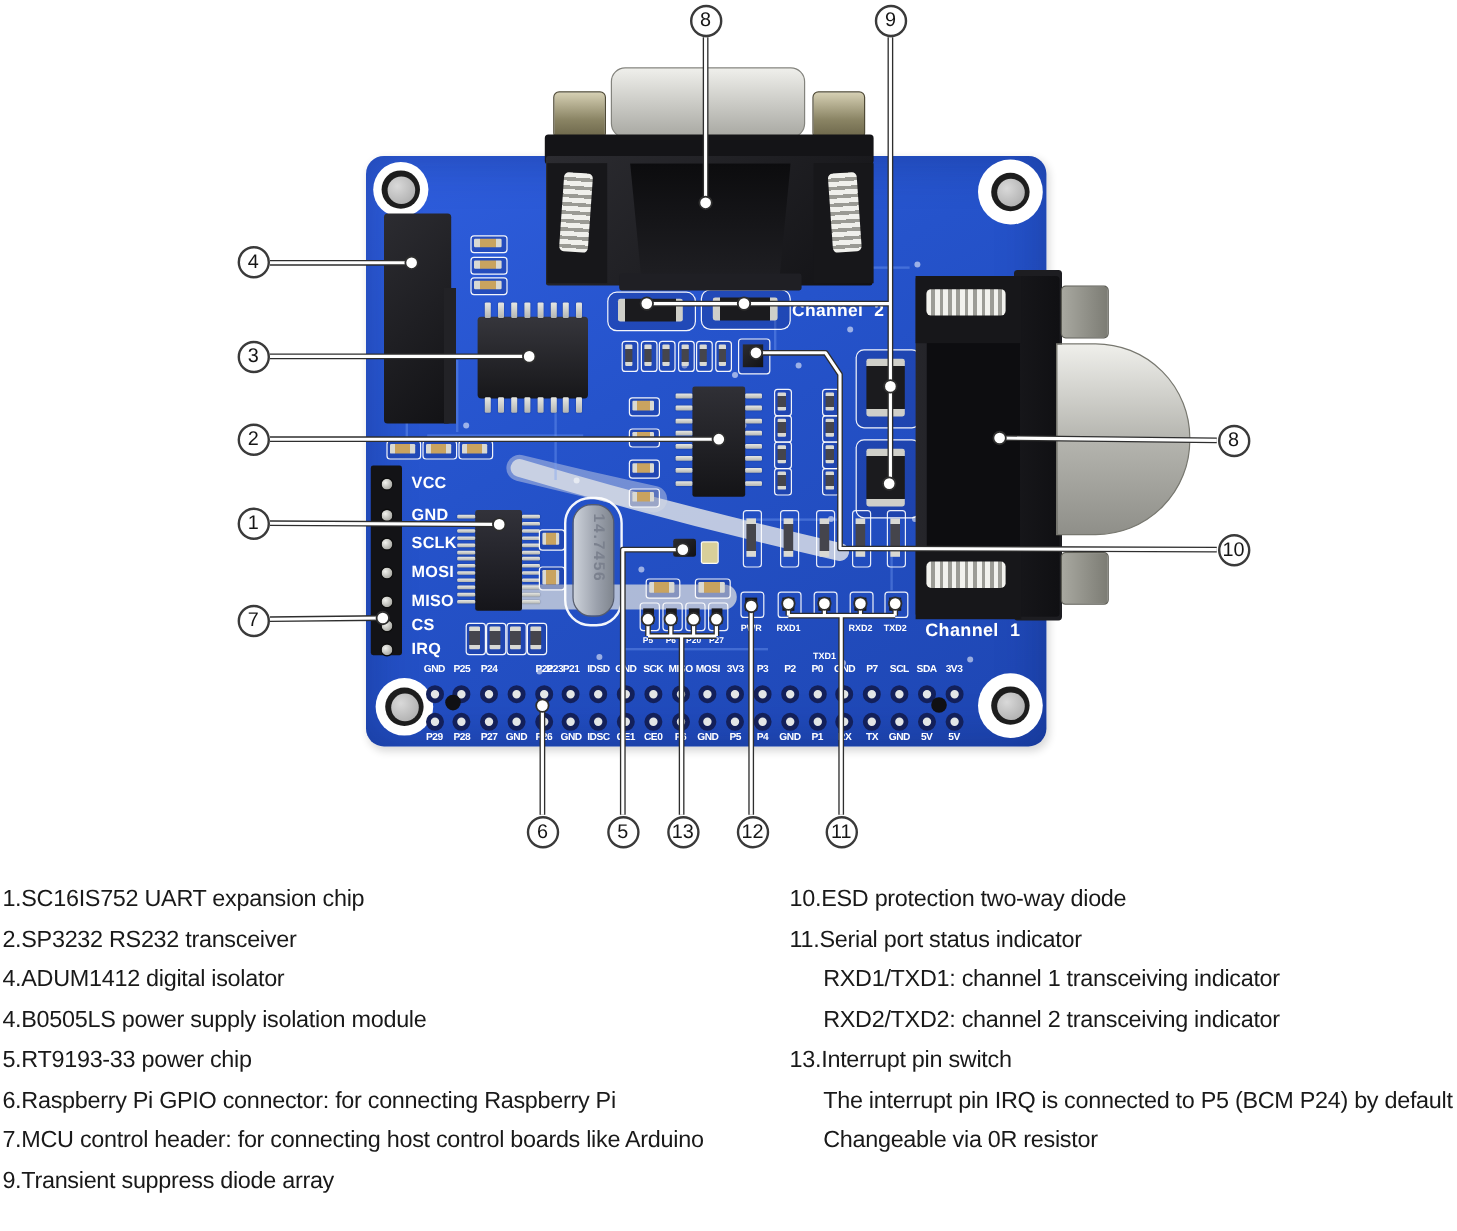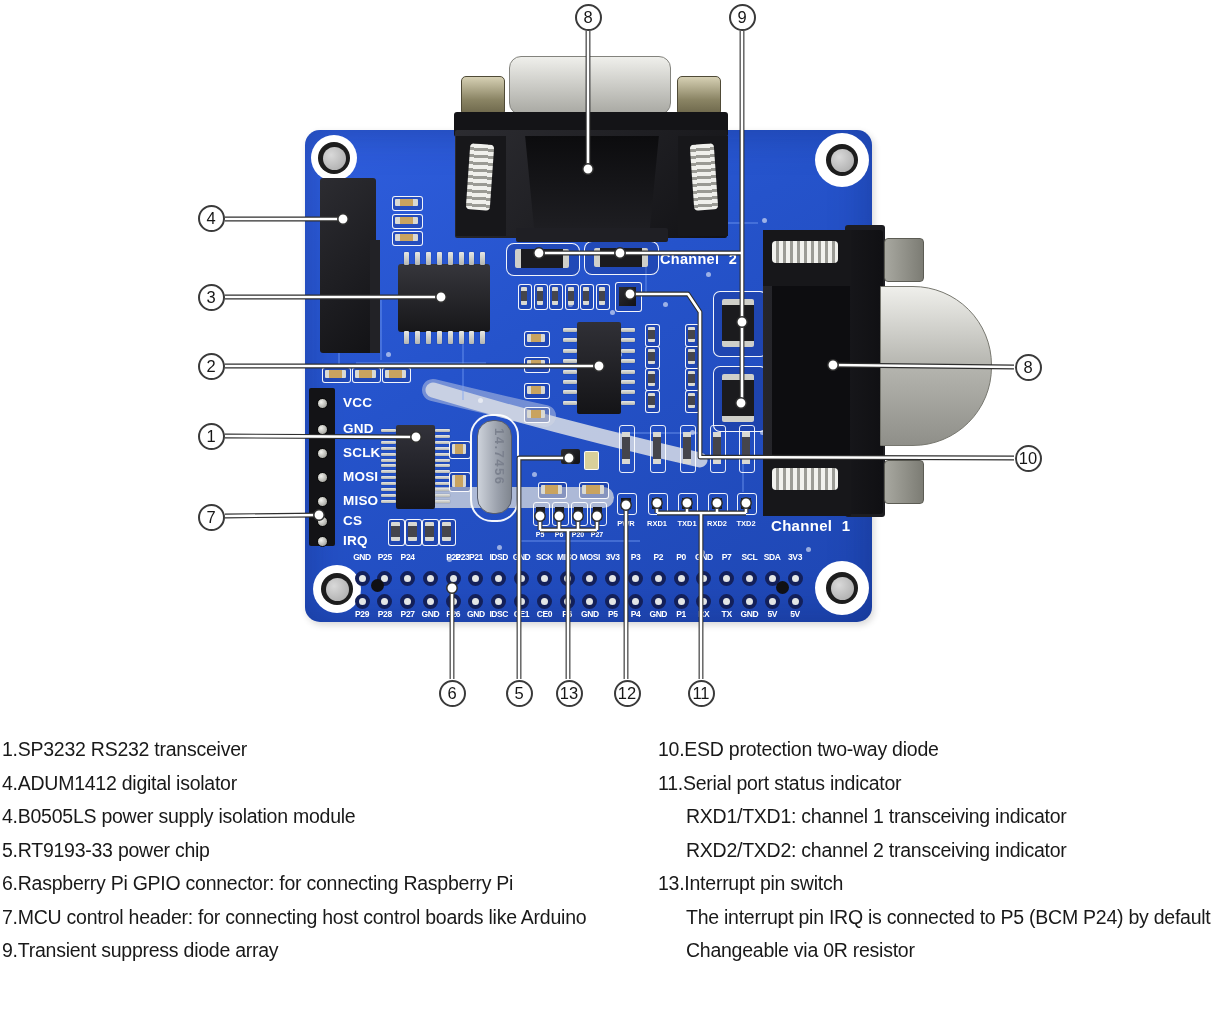--- a/index.html
+++ b/index.html
@@ -338,21 +338,21 @@
       <div class="ledl" style="left: 626px; top: 519px;">PWR</div>
       <div class="abs" style="left: 650px; top: 425px; width: 14px; height: 46px; border: 1.5px solid rgba(255, 255, 255, 0.9); border-radius: 3px;"></div>
       <div class="abs" style="left: 653px; top: 432px; width: 8px; height: 32px; background: linear-gradient(rgb(217, 217, 211) 0px, rgb(217, 217, 211) 15%, rgb(69, 69, 76) 15%, rgb(69, 69, 76) 85%, rgb(217, 217, 211) 85%);"></div>
       <div class="abs" style="left: 648px; top: 493px; width: 18px; height: 20px; border: 1.5px solid rgba(255, 255, 255, 0.92); border-radius: 3px;"></div>
       <div class="abs" style="left: 652px; top: 498px; width: 10px; height: 11px; background: rgb(23, 23, 27);"></div>
       <div class="ledl" style="left: 657px; top: 519px;">RXD1</div>
       <div class="abs" style="left: 680px; top: 425px; width: 14px; height: 46px; border: 1.5px solid rgba(255, 255, 255, 0.9); border-radius: 3px;"></div>
       <div class="abs" style="left: 683px; top: 432px; width: 8px; height: 32px; background: linear-gradient(rgb(217, 217, 211) 0px, rgb(217, 217, 211) 15%, rgb(69, 69, 76) 15%, rgb(69, 69, 76) 85%, rgb(217, 217, 211) 85%);"></div>
       <div class="abs" style="left: 678px; top: 493px; width: 18px; height: 20px; border: 1.5px solid rgba(255, 255, 255, 0.92); border-radius: 3px;"></div>
       <div class="abs" style="left: 682px; top: 498px; width: 10px; height: 11px; background: rgb(23, 23, 27);"></div>
-      <div class="ledl" style="left: 687px; top: 519px;">TXD1</div>
+      <div class="ledl" style="left: 687px; top: 542px;">TXD1</div>
       <div class="abs" style="left: 710px; top: 425px; width: 14px; height: 46px; border: 1.5px solid rgba(255, 255, 255, 0.9); border-radius: 3px;"></div>
       <div class="abs" style="left: 713px; top: 432px; width: 8px; height: 32px; background: linear-gradient(rgb(217, 217, 211) 0px, rgb(217, 217, 211) 15%, rgb(69, 69, 76) 15%, rgb(69, 69, 76) 85%, rgb(217, 217, 211) 85%);"></div>
       <div class="abs" style="left: 708px; top: 493px; width: 18px; height: 20px; border: 1.5px solid rgba(255, 255, 255, 0.92); border-radius: 3px;"></div>
       <div class="abs" style="left: 712px; top: 498px; width: 10px; height: 11px; background: rgb(23, 23, 27);"></div>
       <div class="ledl" style="left: 717px; top: 519px;">RXD2</div>
       <div class="abs" style="left: 739px; top: 425px; width: 14px; height: 46px; border: 1.5px solid rgba(255, 255, 255, 0.9); border-radius: 3px;"></div>
       <div class="abs" style="left: 742px; top: 432px; width: 8px; height: 32px; background: linear-gradient(rgb(217, 217, 211) 0px, rgb(217, 217, 211) 15%, rgb(69, 69, 76) 15%, rgb(69, 69, 76) 85%, rgb(217, 217, 211) 85%);"></div>
       <div class="abs" style="left: 737px; top: 493px; width: 18px; height: 20px; border: 1.5px solid rgba(255, 255, 255, 0.92); border-radius: 3px;"></div>
       <div class="abs" style="left: 741px; top: 498px; width: 10px; height: 11px; background: rgb(23, 23, 27);"></div>
       <div class="ledl" style="left: 746px; top: 519px;">TXD2</div>
@@ -490,21 +490,22 @@
       <div class="co" style="left: 574.5px; top: 3.5px;">8</div>
       <div class="co" style="left: 1014.5px; top: 353.5px;">8</div>
       <div class="co" style="left: 728.5px; top: 3.5px;">9</div>
       <div class="co" style="left: 1014.5px; top: 444.5px;">10</div>
       <div class="co" style="left: 687.5px; top: 679.5px;">11</div>
       <div class="co" style="left: 613.5px; top: 679.5px;">12</div>
       <div class="co" style="left: 555.5px; top: 679.5px;">13</div>
     </div>
 
   <div id="legend-left" class="legend-col" style="left:2px;top:733px;">
-      <div class="legend-line">1.SP3232 RS232 transceiver</div>
+      <div class="legend-line">1.SC16IS752 UART expansion chip</div>
+      <div class="legend-line">2.SP3232 RS232 transceiver</div>
       <div class="legend-line">4.ADUM1412 digital isolator</div>
       <div class="legend-line">4.B0505LS power supply isolation module</div>
       <div class="legend-line">5.RT9193-33 power chip</div>
       <div class="legend-line">6.Raspberry Pi GPIO connector: for connecting Raspberry Pi</div>
       <div class="legend-line">7.MCU control header: for connecting host control boards like Arduino</div>
       <div class="legend-line">9.Transient suppress diode array</div>
     </div>
   <div id="legend-right" class="legend-col" style="left:658px;top:733px;">
       <div class="legend-line">10.ESD protection two-way diode</div>
       <div class="legend-line">11.Serial port status indicator</div>

